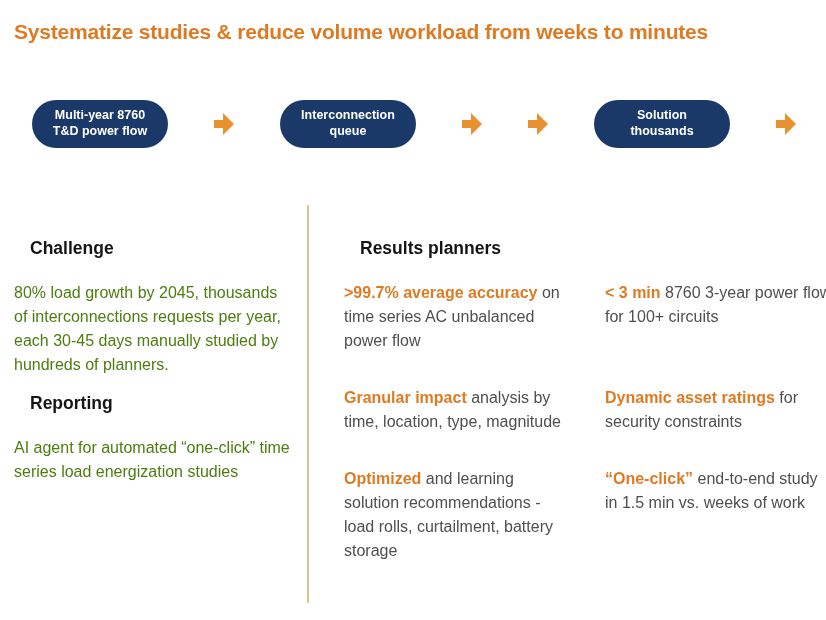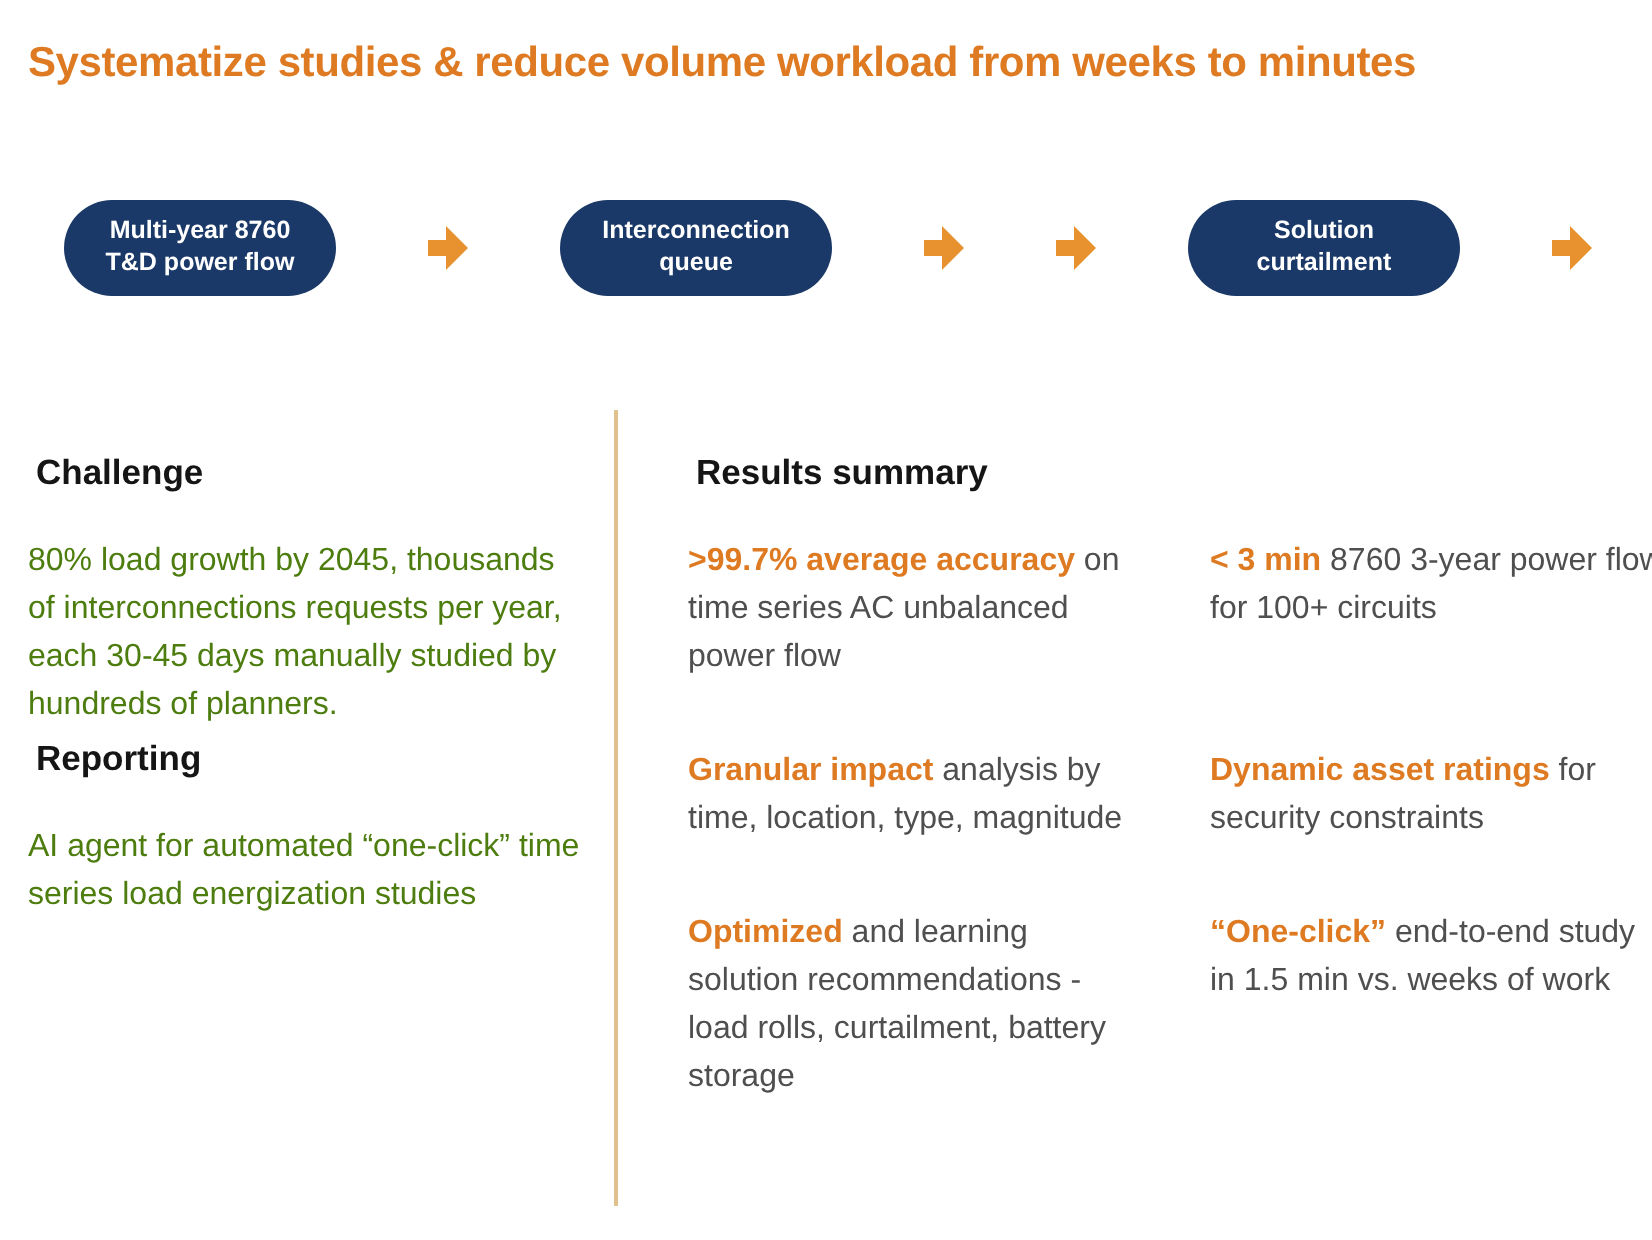--- a/index.html
+++ b/index.html
@@ -34,21 +34,21 @@
     position:absolute;left:307px;top:205px;width:2px;height:398px;
     background:#E0C08C;
   }
   .col-left{
     position:absolute;left:14px;top:222px;width:278px;
   }
   .col-right{
     position:absolute;left:344px;top:222px;width:468px;
   }
   h2.sec{
-    margin:4px;font-size:17.5px;font-weight:bold;color:#151515;
+    margin:16px;font-size:17.5px;font-weight:bold;color:#151515;
   }
   .body-text{
     margin:22px 0 0 0;font-size:16px;line-height:24px;color:#4d7c0f;
   }
   .sec-solution{margin-top:48px;}
   .results-grid{
     margin-top:22px;
     display:grid;
     grid-template-columns:228px 228px;
     column-gap:12px;
@@ -80,40 +80,40 @@
     <div class="arrow-wrap">
       <svg width="20" height="22" viewBox="0 0 20 22">
           <polygon points="0,7 9,7 9,0 20,11 9,22 9,15 0,15" fill="#E8922F"></polygon>
         </svg>
     </div>
     <div class="arrow-wrap">
       <svg width="20" height="22" viewBox="0 0 20 22">
           <polygon points="0,7 9,7 9,0 20,11 9,22 9,15 0,15" fill="#E8922F"></polygon>
         </svg>
     </div>
-    <div class="pill">Solution curtailment</div>
+    <div class="pill">Solution thousands</div>
     <div class="arrow-wrap">
       <svg width="20" height="22" viewBox="0 0 20 22">
           <polygon points="0,7 9,7 9,0 20,11 9,22 9,15 0,15" fill="#E8922F"></polygon>
         </svg>
     </div>
     <div class="pill">Reporting</div>
   </div>
 
   <div class="divider-v"></div>
 
   <div class="col-left">
     <h2 class="sec">Challenge</h2>
     <p class="body-text">80% load growth by 2045, thousands of interconnections requests per year, each 30-45 days manually studied by hundreds of planners.</p>
     <h2 class="sec sec-solution">Reporting</h2>
     <p class="body-text">AI agent for automated “one-click” time series load energization studies</p>
   </div>
 
   <div class="col-right">
-    <h2 class="sec">Results summary</h2>
+    <h2 class="sec">Results planners</h2>
     <div class="results-grid">
       <div class="result-item"><span class="hl">&gt;99.7% average accuracy</span><span> on time series AC unbalanced power flow</span></div>
       <div class="result-item"><span class="hl">&lt; 3 min</span><span> 8760 3-year power flow for 100+ circuits</span></div>
       <div class="result-item"><span class="hl">Granular impact</span><span> analysis by time, location, type, magnitude</span></div>
       <div class="result-item"><span class="hl">Dynamic asset ratings</span><span> for security constraints</span></div>
       <div class="result-item"><span class="hl">Optimized</span><span> and learning solution recommendations - load rolls, curtailment, battery storage</span></div>
       <div class="result-item"><span class="hl">“One-click”</span><span> end-to-end study in 1.5 min vs. weeks of work</span></div>
     </div>
   </div>
 

